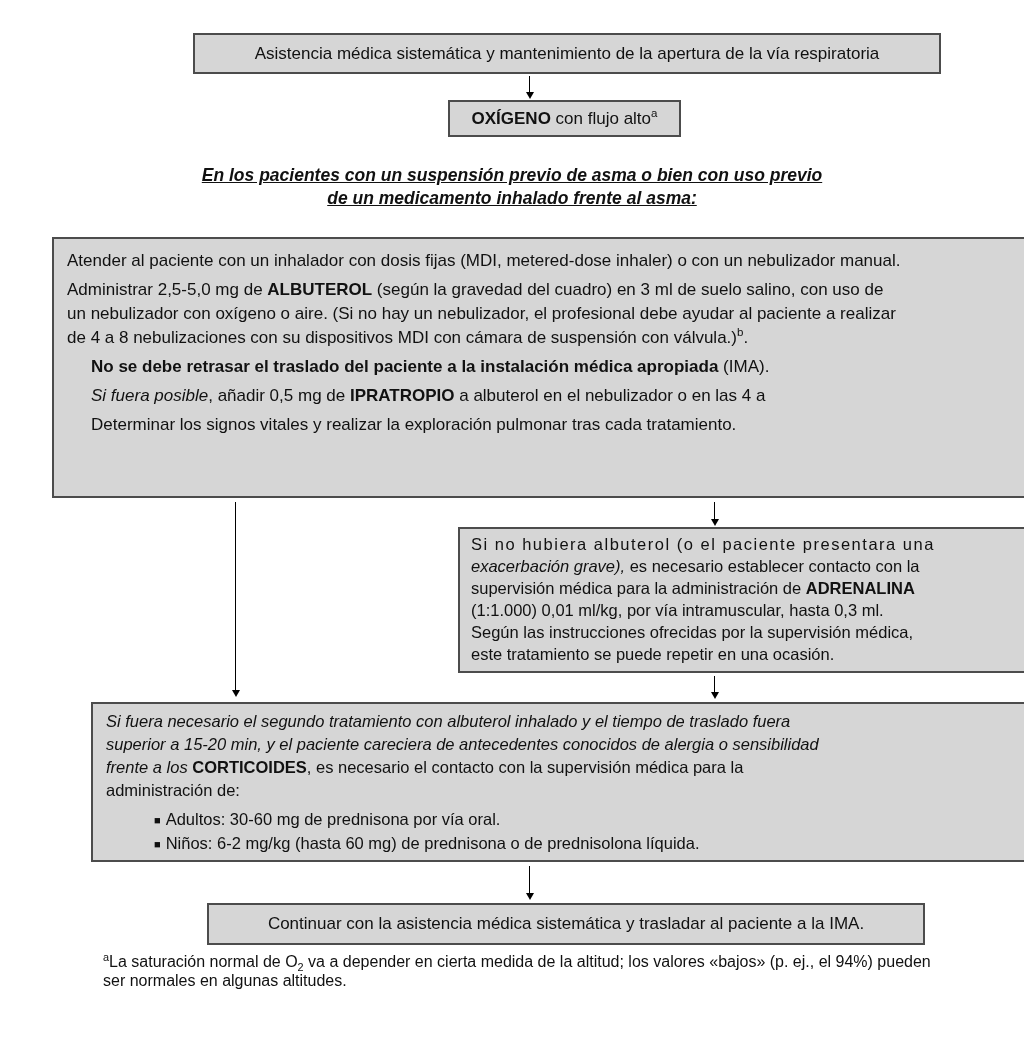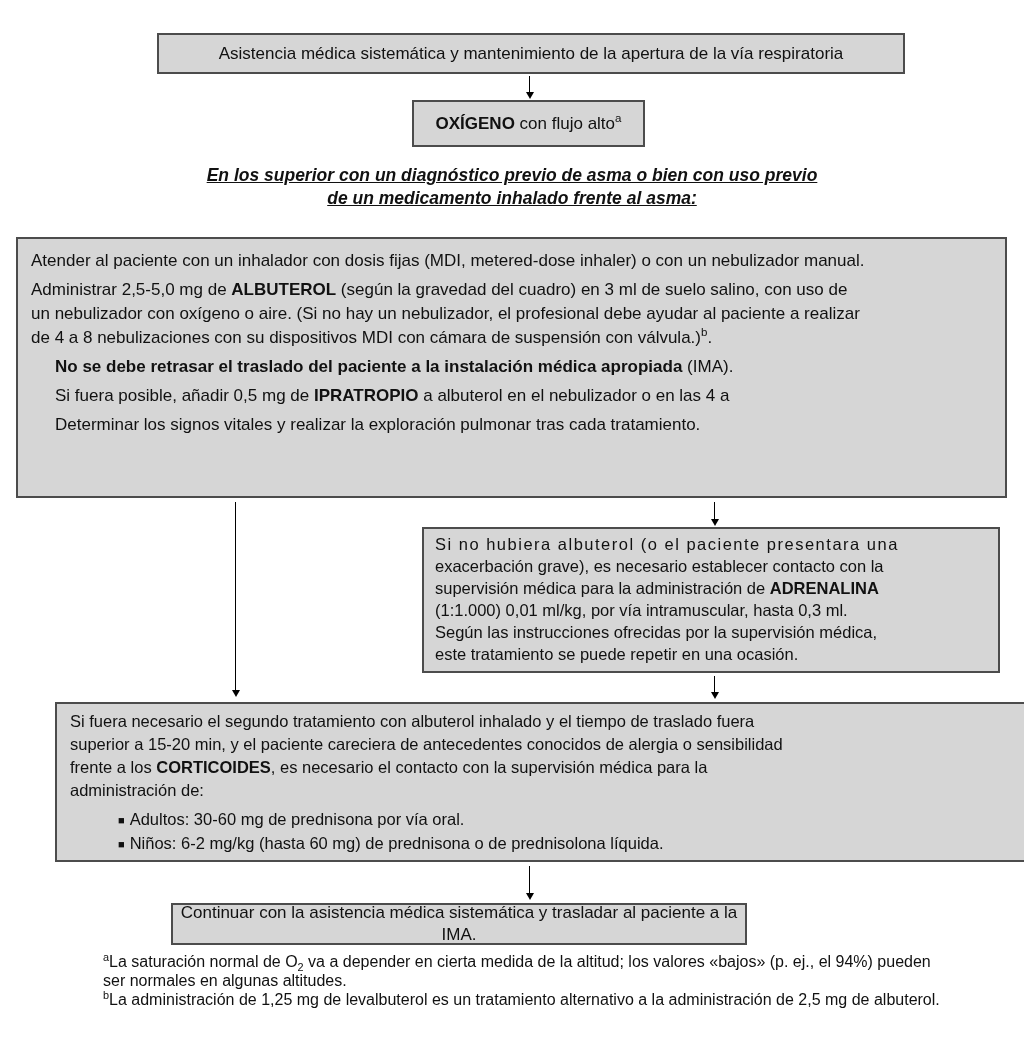--- a/index.html
+++ b/index.html
@@ -10,21 +10,21 @@
     --background:#ffffff;
   }
   html,body{margin:0;padding:0;background:var(--background);}
   .canvas{
     position:relative;width:1024px;height:1041px;background:var(--background);
     font-family:"Liberation Sans",sans-serif;color:var(--text);
   }
   .box{
     position:absolute;box-sizing:border-box;
     background:var(--box-fill);border:2px solid var(--box-border);
-    font-size:17px;line-height:22px;
+    font-size:17px;line-height:22px;margin-left:36px;
   }
   .box-center{display:flex;align-items:center;justify-content:center;text-align:center;}
   .arrow-v{position:absolute;width:1px;background:var(--arrow);}
   .arrow-v::after{
     content:"";position:absolute;left:-3.5px;bottom:-6px;width:0;height:0;
     border-left:4px solid transparent;border-right:4px solid transparent;
     border-top:7px solid var(--arrow);
   }
   .intro-heading{
     position:absolute;left:0;top:164px;width:1024px;text-align:center;
@@ -40,40 +40,40 @@
   .bullet-line .bullet-glyph{font-size:11px;vertical-align:1px;margin-right:5px;}
   .final-note{font-size:17px;}
   .footnotes{
     position:absolute;left:103px;top:952px;width:848px;
     font-size:16px;line-height:19px;
   }
   .footnotes .fn{margin:0;}
   sup{font-size:68%;line-height:0;}
   sub{font-size:68%;line-height:0;}
   .run-b{font-weight:bold;}
-  .run-i{}
+  .run-i{font-style:italic;}
   .run-ils{letter-spacing:1.5px;}
 </style>
 </head>
 <body>
 
 <div class="canvas">
 
   <div class="box box-center" style="left:157px;top:33px;width:748px;height:41px;">
     <span>Asistencia médica sistemática y mantenimiento de la apertura de la vía respiratoria</span>
   </div>
 
   <div class="arrow-v" style="left:529px;top:76px;height:17px;"></div>
 
-  <div class="box box-center" style="left:412px;top:100px;width:233px;height:47px;">
+  <div class="box box-center" style="left:412px;top:100px;width:233px;height:37px;">
     <span><span class="run-b">OXÍGENO</span><span class="run-r"> con flujo alto</span><sup class="run-sup">a</sup></span>
   </div>
 
   <div class="intro-heading">
-    <span class="hl">En los superior con un diagnóstico previo de asma o bien con uso previo</span><br>
+    <span class="hl">En los pacientes con un suspensión previo de asma o bien con uso previo</span><br>
     <span class="hl">de un medicamento inhalado frente al asma:</span>
   </div>
 
   <div class="box treatment" style="left:16px;top:237px;width:991px;height:261px;">
     <p><span class="run-r">Atender al paciente con un inhalador con dosis fijas (MDI, metered-dose inhaler) o con un nebulizador manual.</span></p>
     <p><span class="run-r">Administrar 2,5-5,0 mg de </span><span class="run-b">ALBUTEROL</span><span class="run-r"> (según la gravedad del cuadro) en 3 ml de suelo salino, con uso de</span><br><span class="run-r">un nebulizador con oxígeno o aire. (Si no hay un nebulizador, el profesional debe ayudar al paciente a realizar</span><br><span class="run-r">de 4 a 8 nebulizaciones con su dispositivos MDI con cámara de suspensión con válvula.)</span><sup class="run-sup">b</sup><span class="run-r">.</span></p>
     <p class="p-indent"><span class="run-b">No se debe retrasar el traslado del paciente a la instalación médica apropiada</span><span class="run-r"> (IMA).</span></p>
     <p class="p-indent"><span class="run-i">Si fuera posible</span><span class="run-r">, añadir 0,5 mg de </span><span class="run-b">IPRATROPIO</span><span class="run-r"> a albuterol en el nebulizador o en las 4 a</span><br></p>
     <p class="p-indent"><span class="run-r">Determinar los signos vitales y realizar la exploración pulmonar tras cada tratamiento.</span></p>
   </div>
@@ -91,22 +91,21 @@
   <div class="box corticoid" style="left:55px;top:702px;width:1006px;height:160px;">
     <div><span class="run-i">Si fuera necesario el segundo tratamiento con albuterol inhalado y el tiempo de traslado fuera</span><br><span class="run-i">superior a 15-20 min, y el paciente careciera de antecedentes conocidos de alergia o sensibilidad</span><br><span class="run-i">frente a los </span><span class="run-b">CORTICOIDES</span><span class="run-r">, es necesario el contacto con la supervisión médica para la</span><br><span class="run-r">administración de:</span></div>
     <div class="bullets">
       <div class="bullet-line"><span class="bullet-glyph">■</span><span><span class="run-r">Adultos: 30-60 mg de prednisona por vía oral.</span></span></div>
       <div class="bullet-line"><span class="bullet-glyph">■</span><span><span class="run-r">Niños: 6-2 mg/kg (hasta 60 mg) de prednisona o de prednisolona líquida.</span></span></div>
     </div>
   </div>
 
   <div class="arrow-v" style="left:529px;top:866px;height:28px;"></div>
 
-  <div class="box box-center final-note" style="left:171px;top:903px;width:576px;height:42px;">
+  <div class="box box-center final-note" style="left:171px;top:903px;width:718px;height:42px;">
     <span>Continuar con la asistencia médica sistemática y trasladar al paciente a la IMA.</span>
   </div>
 
   <div class="footnotes">
     <p class="fn"><sup class="run-sup">a</sup><span class="run-r">La saturación normal de O</span><sub class="run-sub">2</sub><span class="run-r"> va a depender en cierta medida de la altitud; los valores «bajos» (p. ej., el 94%) pueden</span><br><span class="run-r">ser normales en algunas altitudes.</span></p>
-    <p class="fn"><sup class="run-sup">b</sup><span class="run-r">La administración de 1,25 mg de levalbuterol es un tratamiento alternativo a la administración de 2,5 mg de albuterol.</span></p>
   </div>
 
 </div>
 
 </body></html>

